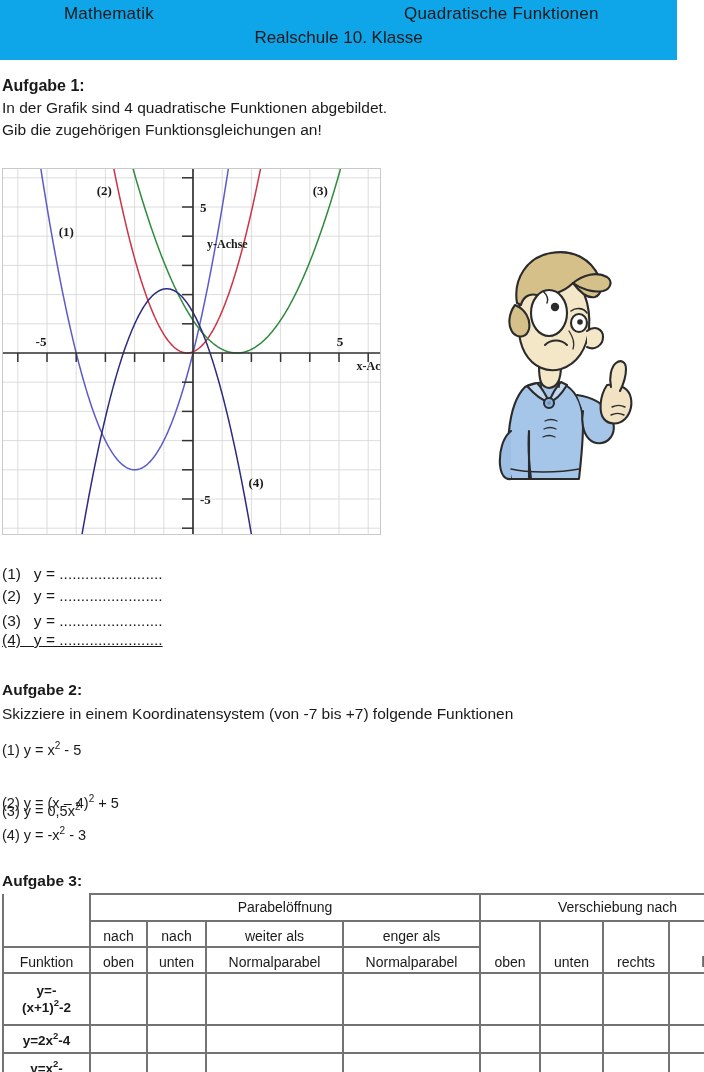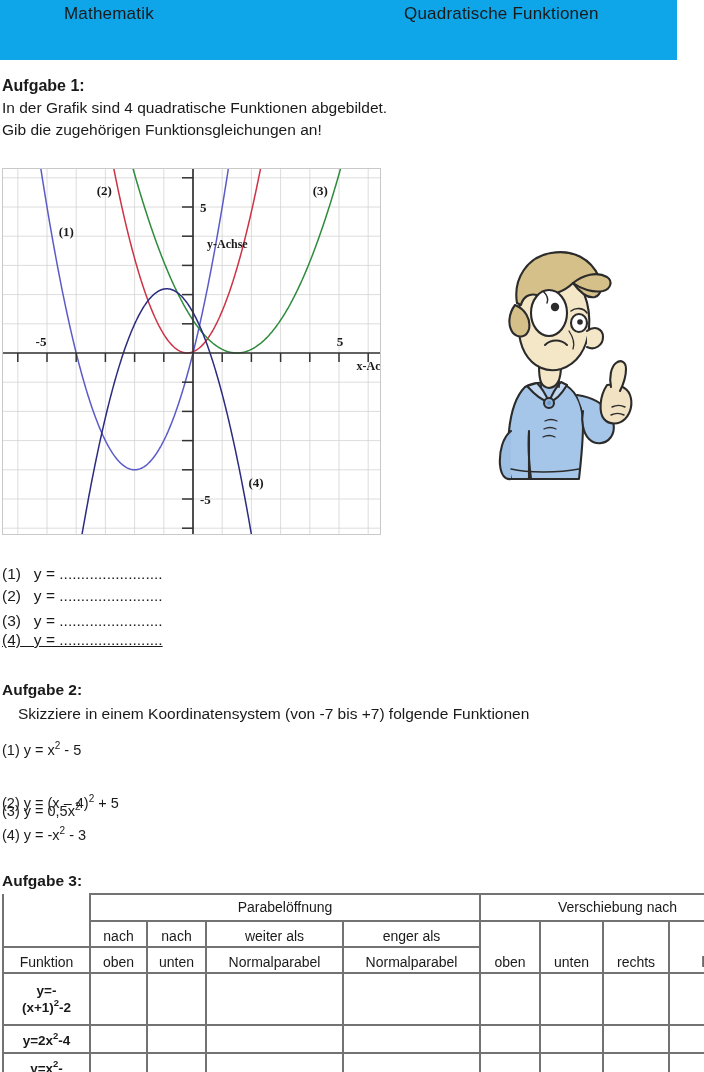--- a/index.html
+++ b/index.html
@@ -23,21 +23,21 @@
          background:#fff;border:1px solid #c9c9c9;box-sizing:border-box;}
   .graph svg{display:block;}
   
   .boy{position:absolute;left:487px;top:235px;width:170px;height:250px;}
   .boy svg{display:block;}
   
   .ans{position:absolute;left:2px;font-size:15.5px;white-space:pre;}
   .ans-0{top:565px;} .ans-1{top:587px;} .ans-2{top:612px;} .ans-3{top:631px;text-decoration:underline;}
   
   .task2-title{position:absolute;left:2px;top:681px;font-size:15.5px;font-weight:bold;}
-  .task2-intro{position:absolute;left:2px;top:705px;font-size:15.5px;margin-left:16px;}
+  .task2-intro{position:absolute;left:2px;top:705px;font-size:15.5px;}
   .eq{position:absolute;left:2px;font-size:14.5px;}
   .eq-0{top:740px;} .eq-1{top:777px;margin-top:16px;} .eq-2{top:801px;} .eq-3{top:825px;}
   .eq sup{font-size:10px;vertical-align:super;}
   
   .task3-title{position:absolute;left:2px;top:872px;font-size:15.5px;font-weight:bold;}
   .t3wrap{position:absolute;left:2px;top:893px;width:702px;height:179px;overflow:hidden;}
   table.t3{border-collapse:collapse;width:752px;table-layout:fixed;}
   table.t3 td{border:2px solid #737373;font-size:14px;text-align:center;vertical-align:bottom;
               padding:1px 2px;line-height:1.12;height:22px;}
   table.t3 td.grp{vertical-align:middle;height:23px;}
@@ -46,20 +46,21 @@
   table.t3 sup{font-size:9.5px;vertical-align:super;}
   .c-fn{width:87px}.c-no{width:57px}.c-nu{width:59px}.c-we{width:137px}.c-en{width:137px}
   .c-ob{width:60px}.c-un{width:63px}.c-re{width:66px}.c-li{width:86px}
 </style>
 </head>
 <body>
 
 <div class="header-bar">
   <div class="hdr-subject">Mathematik</div>
   <div class="hdr-topic">Quadratische Funktionen</div>
+  <div class="hdr-class">Realschule 10. Klasse</div>
 </div>
 
 <div class="task1-title">Aufgabe 1:</div>
 <div class="task1-l1">In der Grafik sind 4 quadratische Funktionen abgebildet.</div>
 <div class="task1-l2">Gib die zugehörigen Funktionsgleichungen an!</div>
 
 <div class="graph">
   <svg id="graph-svg" width="377" height="365" viewBox="0 0 377 365">
       <line x1="14.8" y1="0" x2="14.8" y2="365" stroke="#d3d3d3" stroke-width="0.8"></line>
       <line x1="44.0" y1="0" x2="44.0" y2="365" stroke="#d3d3d3" stroke-width="0.8"></line>

